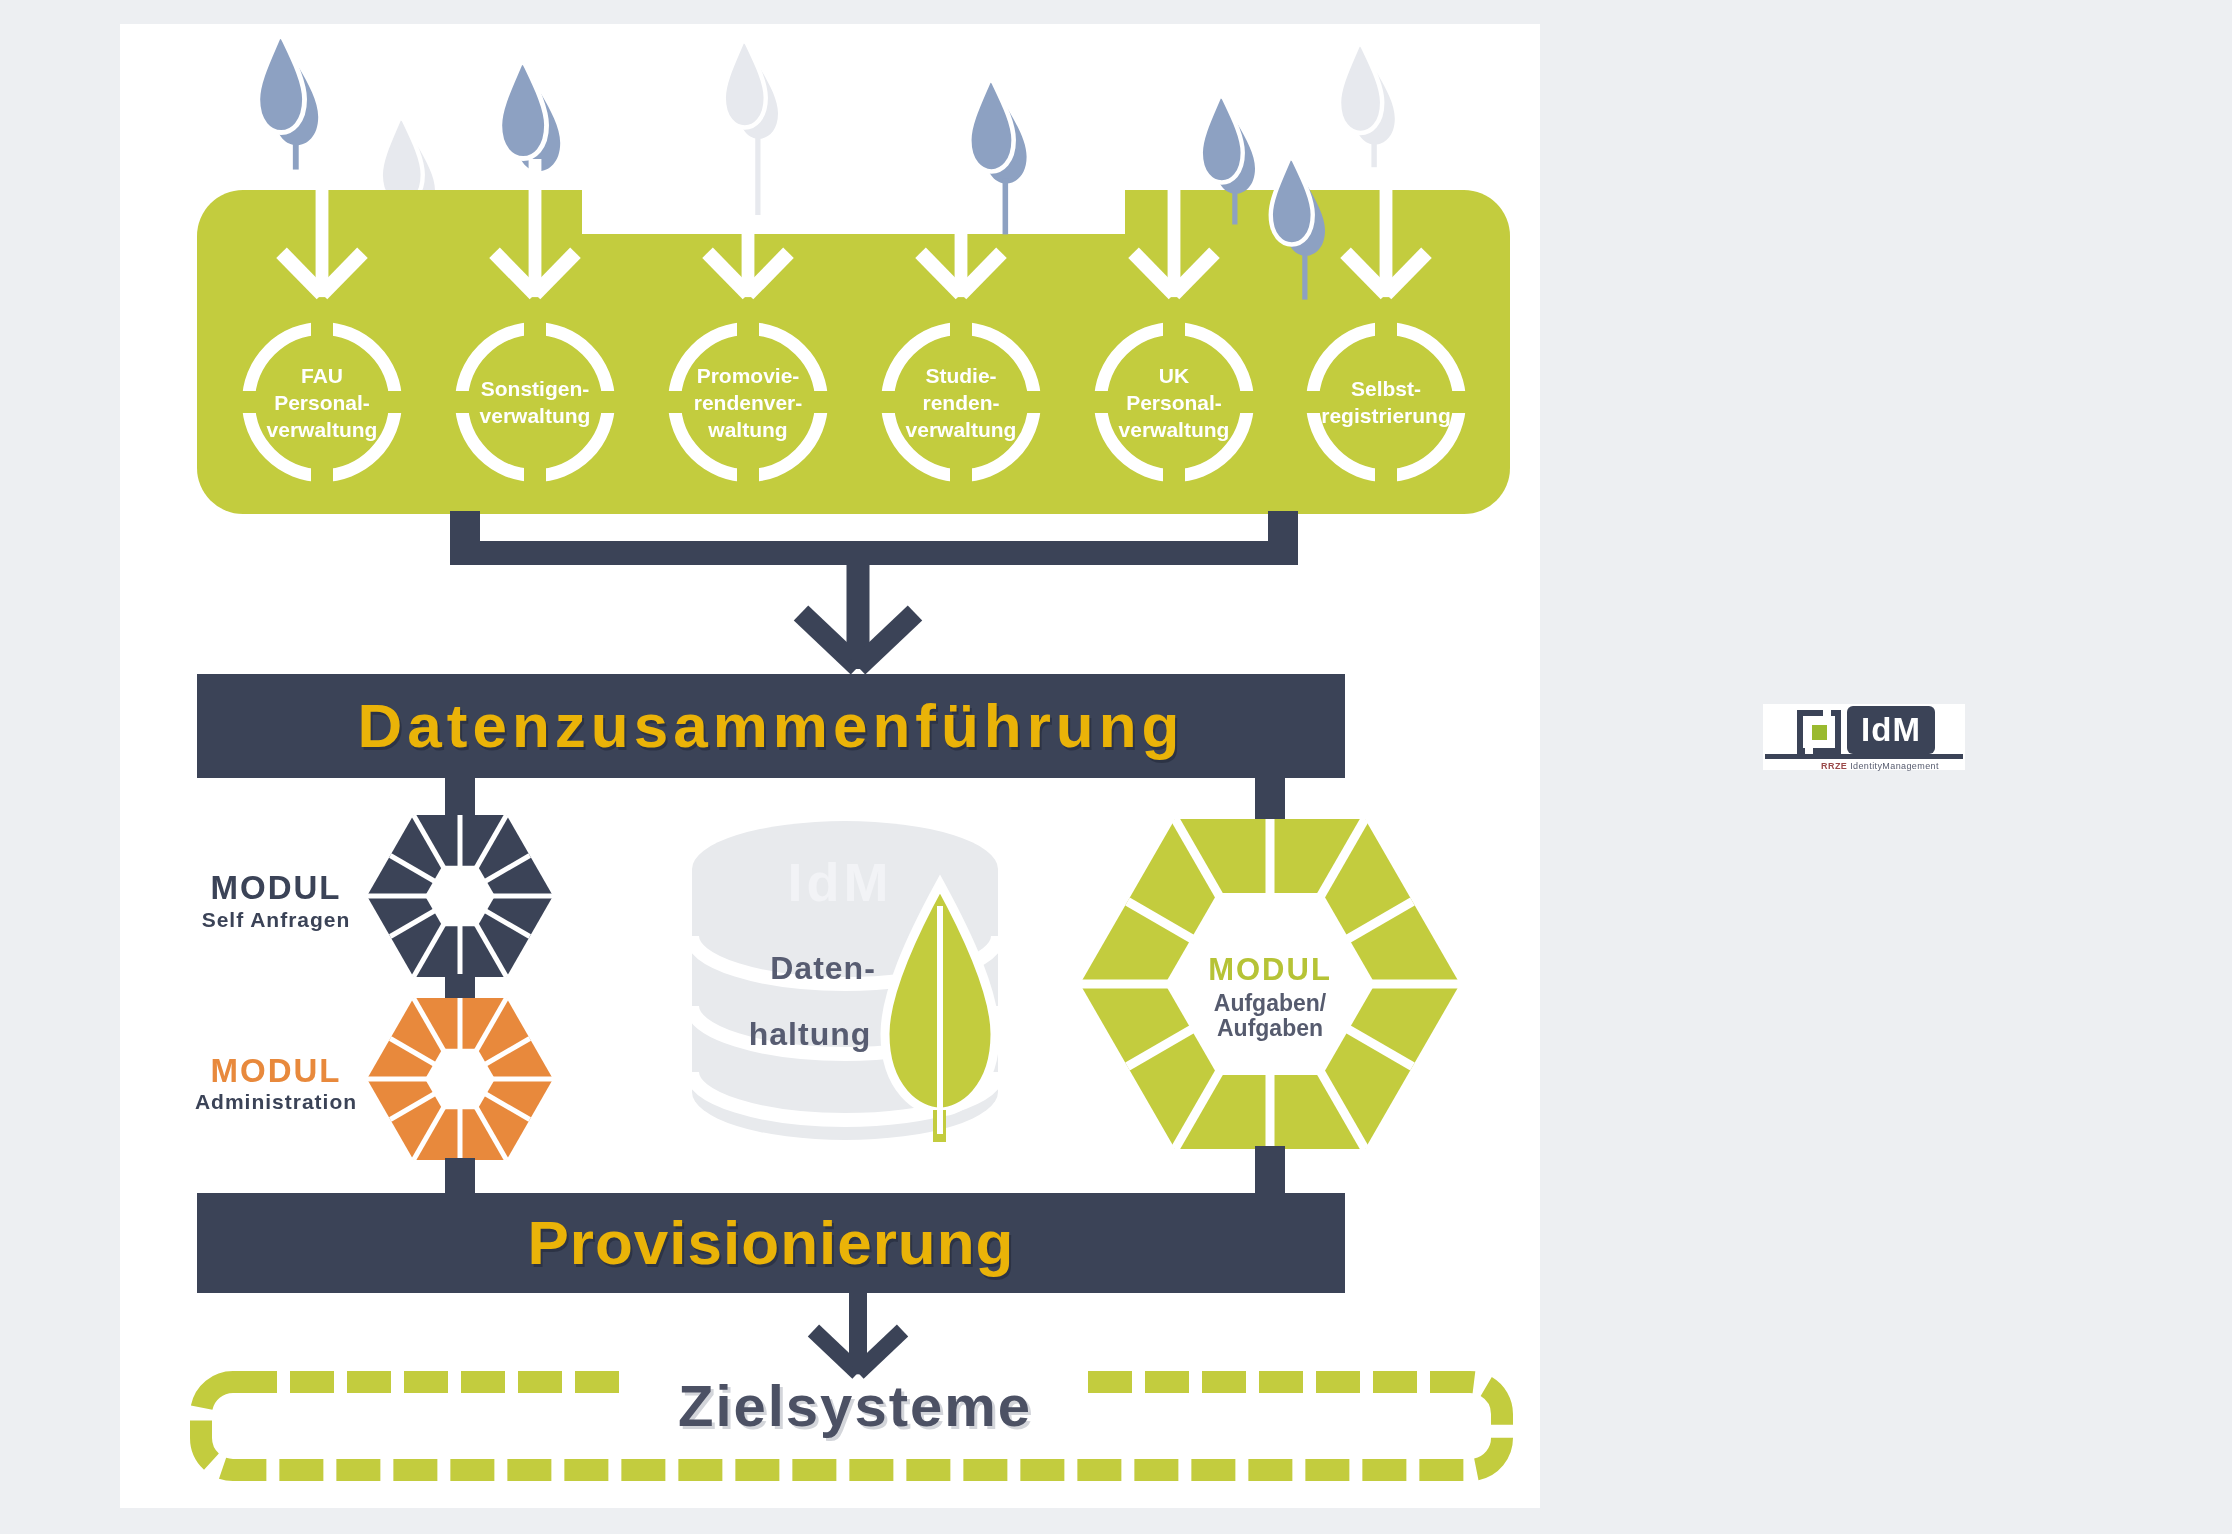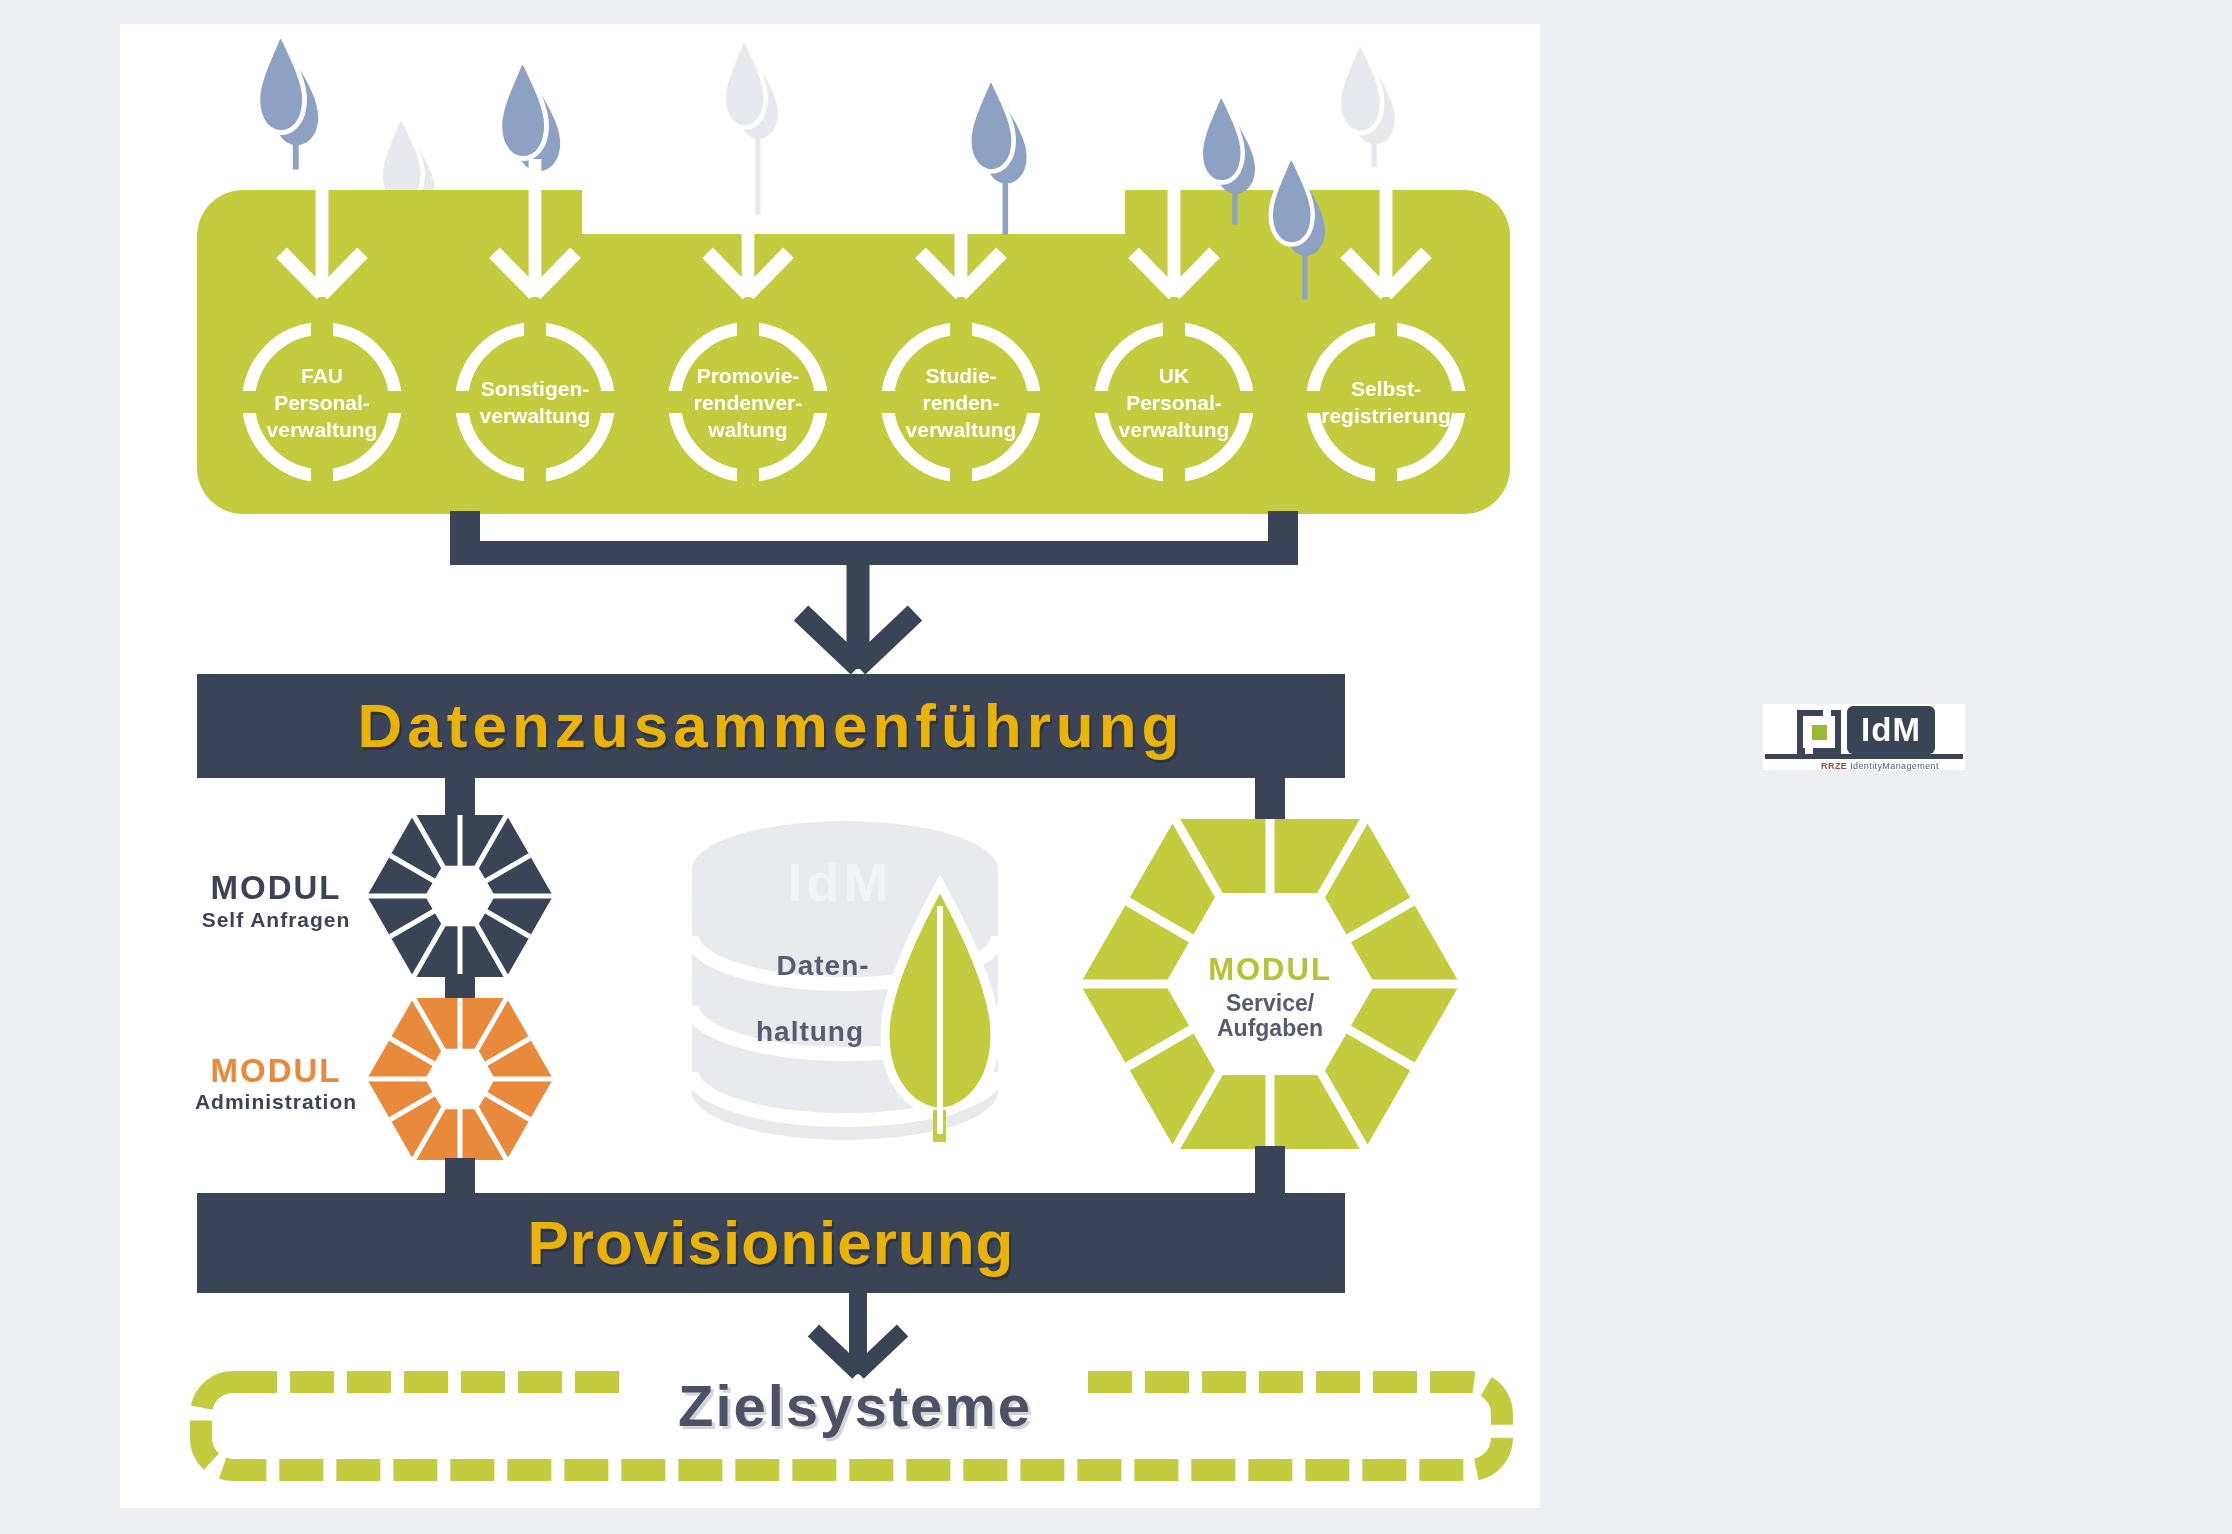--- a/index.html
+++ b/index.html
@@ -45,21 +45,21 @@
   .orange-text { color:#e8893c; }
 
   .hexlbl { position:absolute; left:1000px; width:300px; text-align:center; font-weight:bold; }
   .hexlbl.m  { top:928px; font-size:31px; letter-spacing:2px; color:#b6c336; }
   .hexlbl.a1 { top:966px; font-size:23px; color:#565b6e; }
   .hexlbl.a2 { top:991px; font-size:23px; color:#565b6e; }
 
   
   .db-idm { left:570px; top:827px; width:300px; text-align:center; font-size:54px; font-weight:bold;
             color:#f2f3f6; letter-spacing:4px; }
-  .db-line { position:absolute; width:300px; text-align:center; font-size:28px; font-weight:bold; color:#575c71; letter-spacing:1px; }
+  .db-line { position:absolute; width:300px; text-align:center; font-size:32px; font-weight:bold; color:#575c71; letter-spacing:1px; }
 
   
   .logo-box { left:1763px; top:704px; width:202px; height:66px; background:#ffffff; }
   .logo-icon { position:absolute; left:34px; top:6px; width:44px; height:44px; border:6px solid #3b4357; background:#ffffff; }
   .logo-icon .gsq { position:absolute; left:9px; top:9px; width:15px; height:15px; background:#9aba2f; }
   .logo-icon .notch1 { position:absolute; left:20px; top:-6px; width:8px; height:6px; background:#ffffff; }
   .logo-icon .notch2 { position:absolute; left:2px; top:32px; width:8px; height:6px; background:#ffffff; }
   .logo-plate { position:absolute; left:84px; top:2px; width:88px; height:48px; background:#3b4357; border-radius:6px;
                 color:#ffffff; font-weight:bold; font-size:33px; line-height:48px; text-align:center; letter-spacing:1px; }
   .logo-line { position:absolute; left:2px; top:50px; width:198px; height:5px; background:#3b4357; }
@@ -288,21 +288,21 @@
       <line x1="190" y1="165" x2="47.5" y2="82.5"></line>
         <line x1="190" y1="165" x2="190" y2="0"></line>
       <line x1="190" y1="165" x2="332.5" y2="82.5"></line>
         <line x1="190" y1="165" x2="332.5" y2="247.5"></line>
       <line x1="190" y1="165" x2="190" y2="330"></line>
         <line x1="190" y1="165" x2="47.5" y2="247.5"></line>
     </g>
     <polygon points="85,165 137.5,74.1 242.5,74.1 295,165 242.5,255.9 137.5,255.9" fill="#fff"></polygon>
   </svg>
   <div class="hexlbl m">MODUL</div>
-  <div class="hexlbl a1">Service/</div>
+  <div class="hexlbl a1">Aufgaben/</div>
   <div class="hexlbl a2">Aufgaben</div>
 
   <div class="abs navy" style="left:1135px;top:1122px;width:30px;height:48px"></div>
 
   <div class="abs bar bar2">Provisionierung</div>
 
   <svg class="abs" style="left:70px;top:1347px" width="1323" height="110" viewBox="0 0 1323 110">
     <rect x="11" y="11" width="1301" height="88" rx="32" fill="none" stroke="#c3cc3e" stroke-width="22" stroke-dasharray="44 13"></rect>
   </svg>
   <div class="abs" style="left:505px;top:1333px;width:462px;height:98px;background:#fff;z-index:7"></div>

